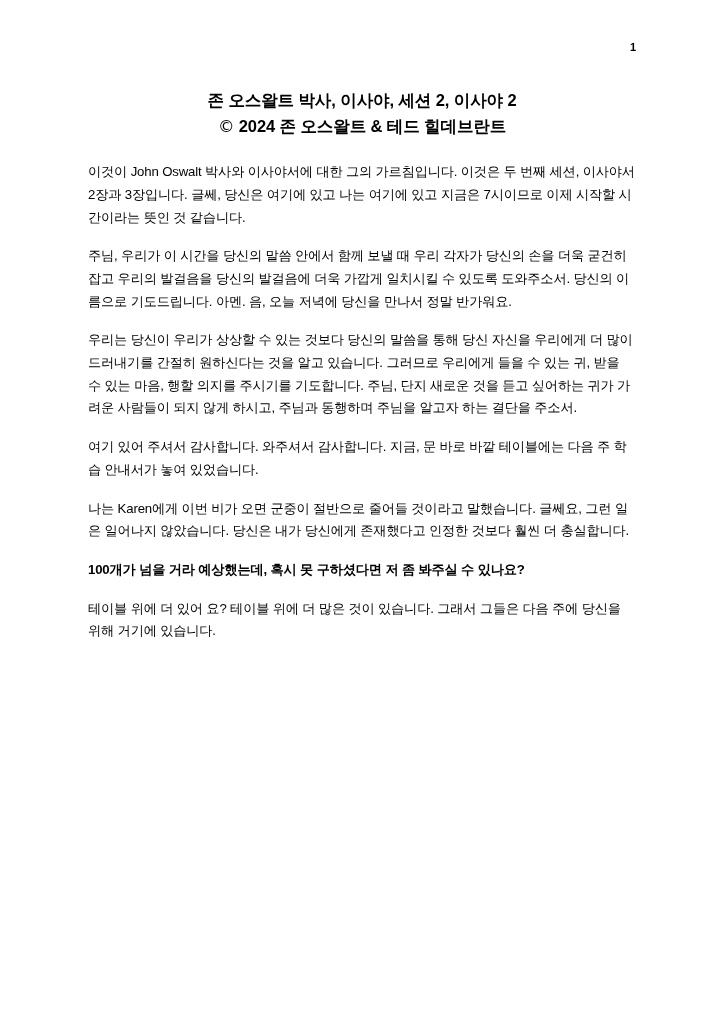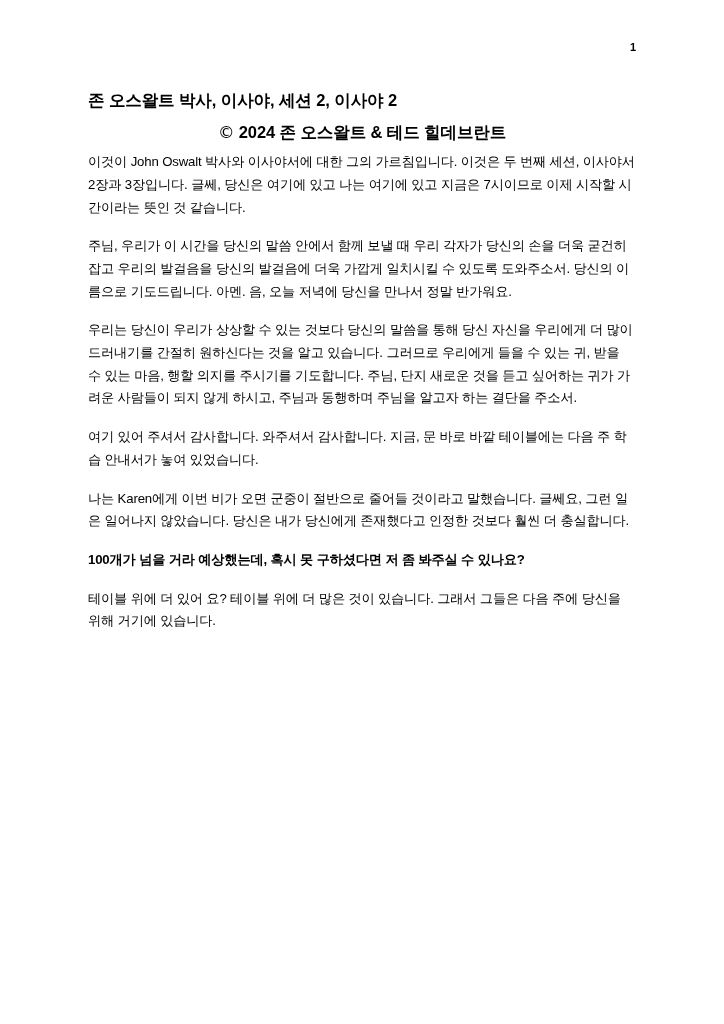--- a/index.html
+++ b/index.html
@@ -27,35 +27,36 @@
     position: absolute;
     top: 42px;
     right: 88px;
     font-size: 11px;
     font-weight: bold;
     line-height: 1;
   }
   .doc-title {
     margin: 0;
     padding-top: 88px;
-    text-align: left;
+    text-align: center;
     font-size: 16.5px;
     font-weight: bold;
     line-height: 1.55;
     letter-spacing: -0.1px;
   }
   .doc-subtitle {
-    margin: 6px;
+    margin: 0;
     text-align: center;
     font-size: 16.5px;
     font-weight: bold;
     line-height: 1.55;
     letter-spacing: -0.1px;
   }
   .body-copy {
+    margin-top: 22px;
   }
   .para {
     margin: 0 0 16px 0;
     font-size: 13.2px;
     line-height: 1.72;
     text-align: left;
     letter-spacing: -0.15px;
   }
   .para:last-child {
     margin-bottom: 0;

